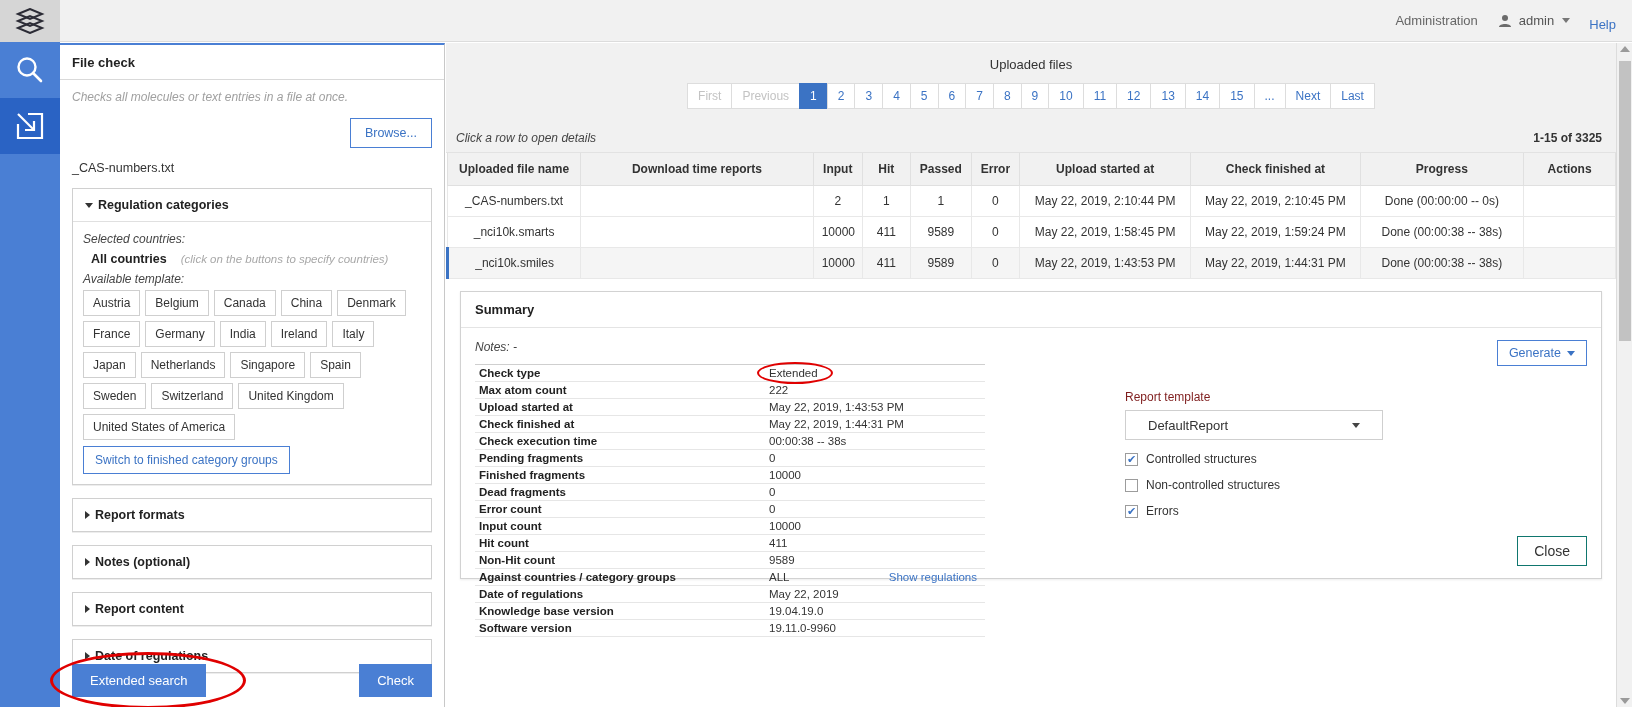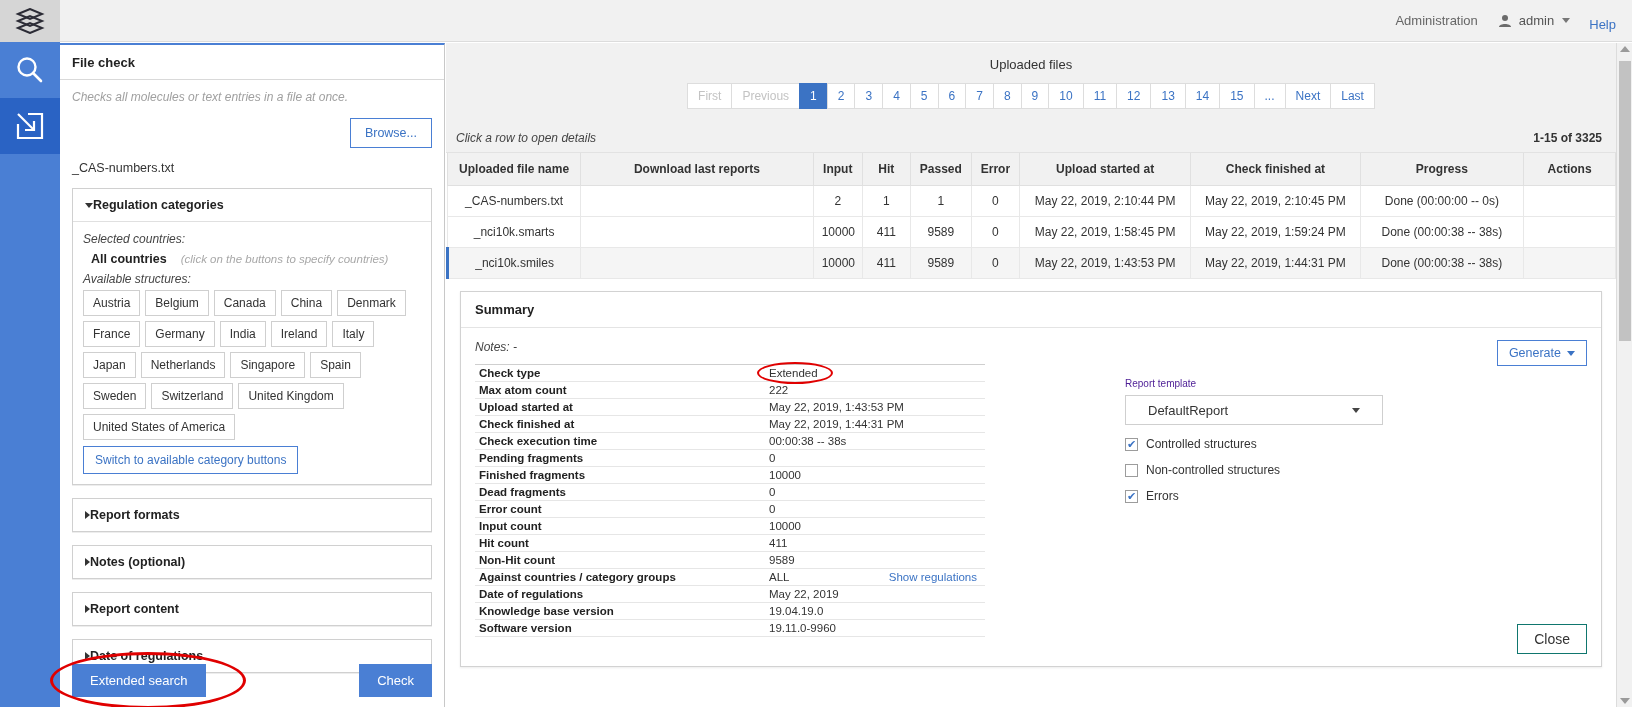--- a/index.html
+++ b/index.html
@@ -66,21 +66,21 @@
     padding: 7px 14px; font-size: 12.5px; cursor: pointer;
   }
   .filename { margin-top: 13px; font-size: 12.5px; color: #333; }
 
   .accordion {
     margin-top: 13px; border: 1px solid #d0d0d0; background: #fff;
     box-shadow: 0 1px 0 rgba(0,0,0,0.07);
   }
   .acc-header {
     padding: 9px 12px; font-weight: bold; font-size: 12.5px; color: #222;
-    cursor: pointer; display: flex; align-items: center; 
+    cursor: pointer; display: flex; align-items: center; gap: 5px;
   }
   .acc-header.open { border-bottom: 1px solid #e0e0e0; }
   .tri-down { width:0;height:0;border-left:4px solid transparent;border-right:4px solid transparent;border-top:5px solid #333; }
   .tri-right { width:0;height:0;border-top:4px solid transparent;border-bottom:4px solid transparent;border-left:5px solid #333; }
   .acc-body { padding: 8px 10px 10px 10px; }
   .label-italic { font-style: italic; font-size: 12px; color: #444; margin: 2px 0 4px 0; }
   .sel-row { display:flex; align-items:baseline; gap:14px; padding: 2px 0 4px 8px; }
   .sel-bold { font-weight: bold; font-size: 12.5px; color: #222; }
   .sel-note { font-style: italic; color: #a8a8a8; font-size: 11.5px; }
   .country-wrap { display: flex; flex-wrap: wrap; gap: 5px; margin-top: 3px; }
@@ -147,21 +147,21 @@
   }
   table.files tr.selected td { background: #f5f5f5; }
   table.files tr.selected td:first-child { border-left: 3px solid #3b73c4; }
   td.name { text-align: center; }
   td.num { text-align: right; padding-right: 10px; }
 
   
   .summary-panel {
     margin: 12px 14px 0 14px; border: 1px solid #d2d2d2; background: #fff;
     box-shadow: 0 1px 2px rgba(0,0,0,0.08);
-    height: 376px; position: relative;
+    height: 288px; position: relative;
   }
   .summary-head {
     padding: 10px 14px; font-weight: bold; font-size: 13px; color: #222;
     border-bottom: 1px solid #e4e4e4;
   }
   .summary-body { display: flex; padding: 12px 14px 0 14px; }
   .summary-left { width: 510px; }
   .notes { font-style: italic; font-size: 12px; color: #444; margin-bottom: 10px; }
   table.kv { width: 100%; border-collapse: collapse; }
   table.kv td {
@@ -174,21 +174,21 @@
   .show-reg { color: #3b73c4; position: absolute; right: 8px; top: 2px; cursor: pointer; }
 
   .summary-right { flex: 1; padding-left: 140px; position: relative; }
   .gen-row { display: flex; justify-content: flex-end; }
   .btn-gen {
     border: 1px solid #4a7fd4; color: #3b73c4; background: #fff;
     padding: 5px 11px; font-size: 12.5px; cursor: pointer;
     display: flex; align-items: center; gap: 6px;
   }
   .caret-blue { width:0;height:0;border-left:4px solid transparent;border-right:4px solid transparent;border-top:5px solid #3b73c4; }
-  .tpl-label { font-size: 10px; color: #4c1d95; margin-top: 12px; }
+  .tpl-label { font-size: 12px; color: #7f1d1d; margin-top: 24px; }
   .tpl-select {
     margin-top: 6px; width: 258px; height: 30px; border: 1px solid #cfcfcf;
     background: #fff; display: flex; align-items: center; justify-content: space-between;
     padding: 0 22px; font-size: 13px; color: #333; cursor: pointer;
   }
   .cb-row { display: flex; align-items: center; gap: 8px; margin-top: 12px; }
   .cb {
     width: 13px; height: 13px; border: 1px solid #9c9c9c; background: #fff;
     display: inline-flex; align-items: center; justify-content: center;
     font-size: 11px; color: #3b73c4; line-height: 1;
@@ -275,42 +275,42 @@
         <div class="acc-header open">
           <span class="tri-down"></span>
           <span>Regulation categories</span>
         </div>
         <div class="acc-body">
           <div class="label-italic">Selected countries:</div>
           <div class="sel-row">
             <span class="sel-bold">All countries</span>
             <span class="sel-note">(click on the buttons to specify countries)</span>
           </div>
-          <div class="label-italic">Available structures:</div>
+          <div class="label-italic">Available template:</div>
           <div class="country-wrap">
             <button class="country-btn">Austria</button>
             <button class="country-btn">Belgium</button>
             <button class="country-btn">Canada</button>
             <button class="country-btn">China</button>
             <button class="country-btn">Denmark</button>
             <button class="country-btn">France</button>
             <button class="country-btn">Germany</button>
             <button class="country-btn">India</button>
             <button class="country-btn">Ireland</button>
             <button class="country-btn">Italy</button>
             <button class="country-btn">Japan</button>
             <button class="country-btn">Netherlands</button>
             <button class="country-btn">Singapore</button>
             <button class="country-btn">Spain</button>
             <button class="country-btn">Sweden</button>
             <button class="country-btn">Switzerland</button>
             <button class="country-btn">United Kingdom</button>
             <button class="country-btn">United States of America</button>
           </div>
-          <button class="switch-btn">Switch to available category buttons</button>
+          <button class="switch-btn">Switch to finished category groups</button>
         </div>
       </div>
 
       <div class="accordion">
         <div class="acc-header">
           <span class="tri-right"></span>
           <span>Report formats</span>
         </div>
       </div>
       <div class="accordion">
@@ -381,21 +381,21 @@
           <col style="width:56px">
           <col style="width:44px">
         <col style="width:157px">
           <col style="width:155px">
           <col style="width:150px">
         <col style="width:84px">
       </colgroup>
       <thead>
         <tr>
           <th>Uploaded file name</th>
-          <th>Download last reports</th>
+          <th>Download time reports</th>
           <th>Input</th>
           <th>Hit</th>
           <th>Passed</th>
           <th>Error</th>
           <th>Upload started at</th>
           <th>Check finished at</th>
           <th>Progress</th>
           <th>Actions</th>
         </tr>
       </thead>

